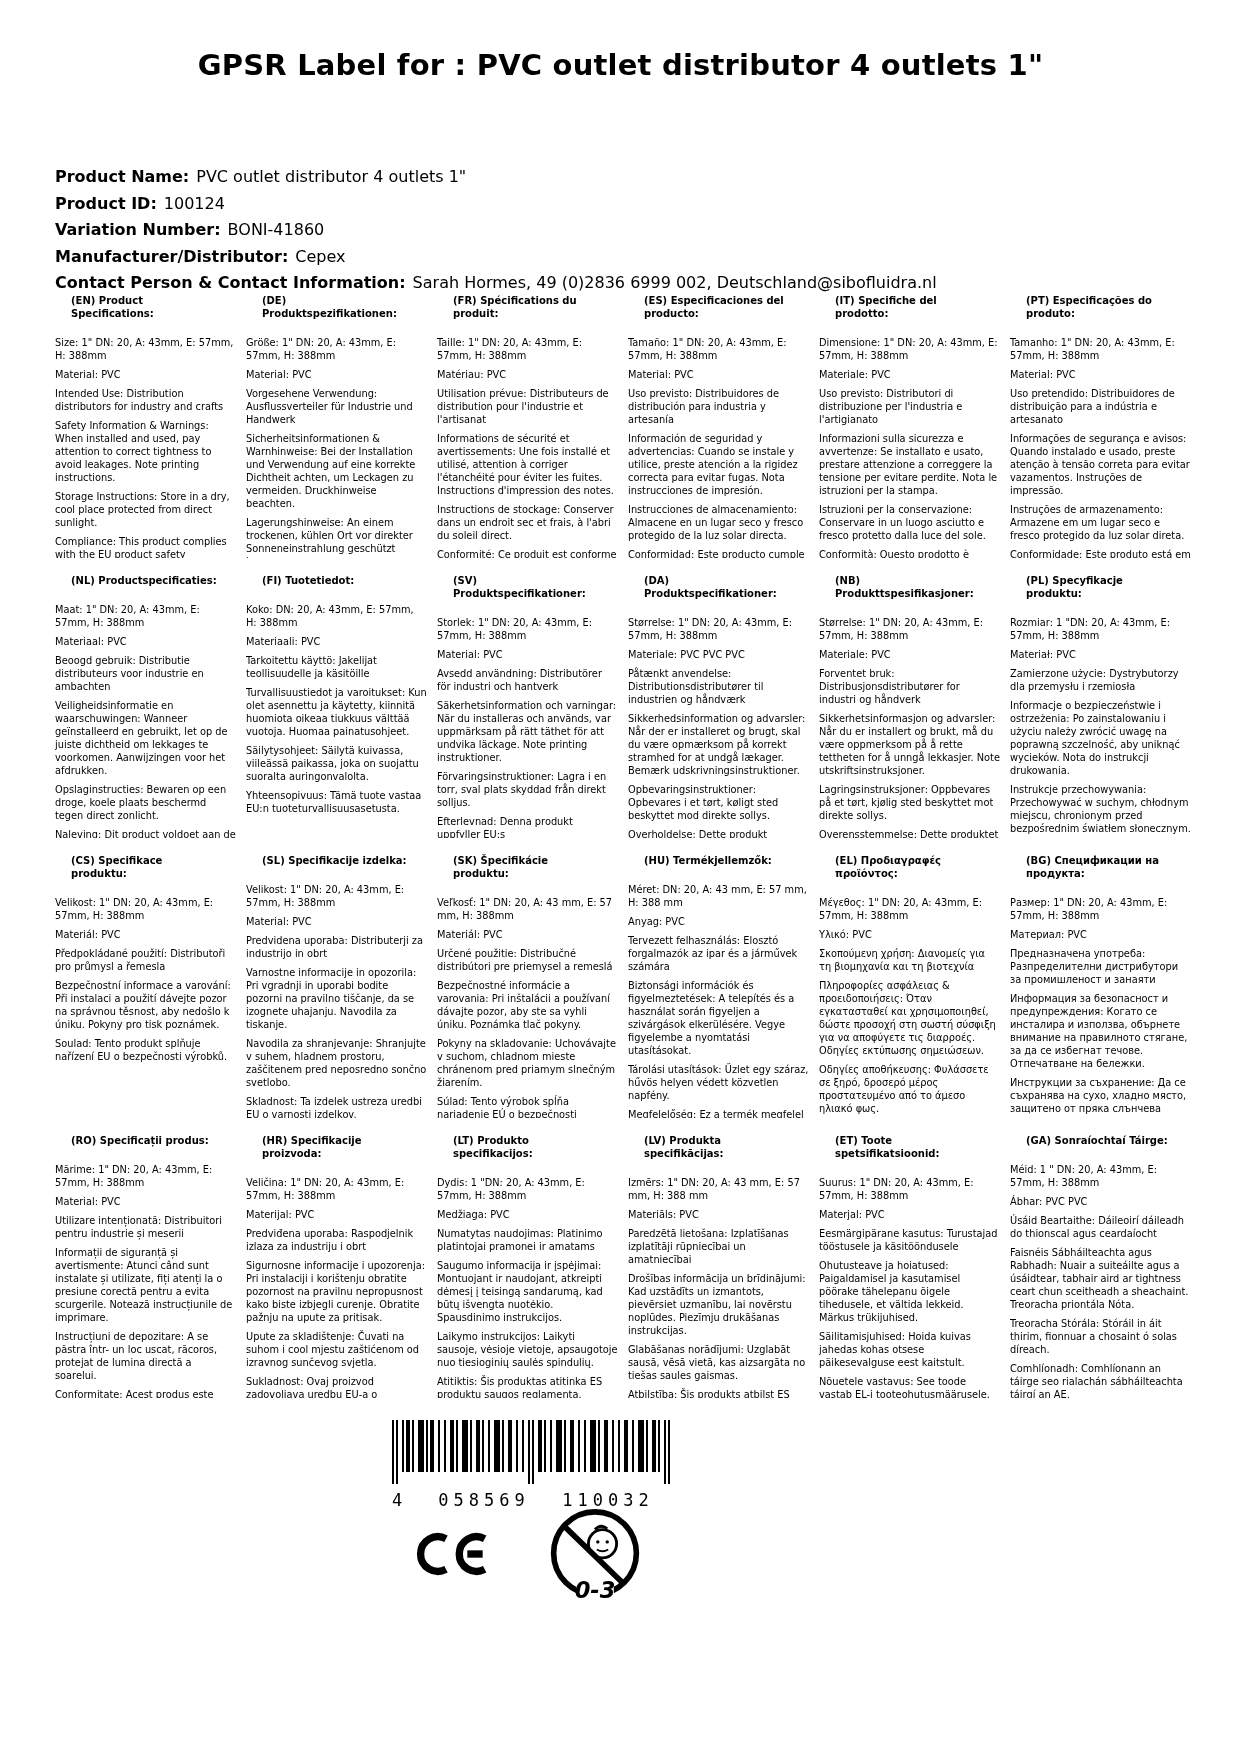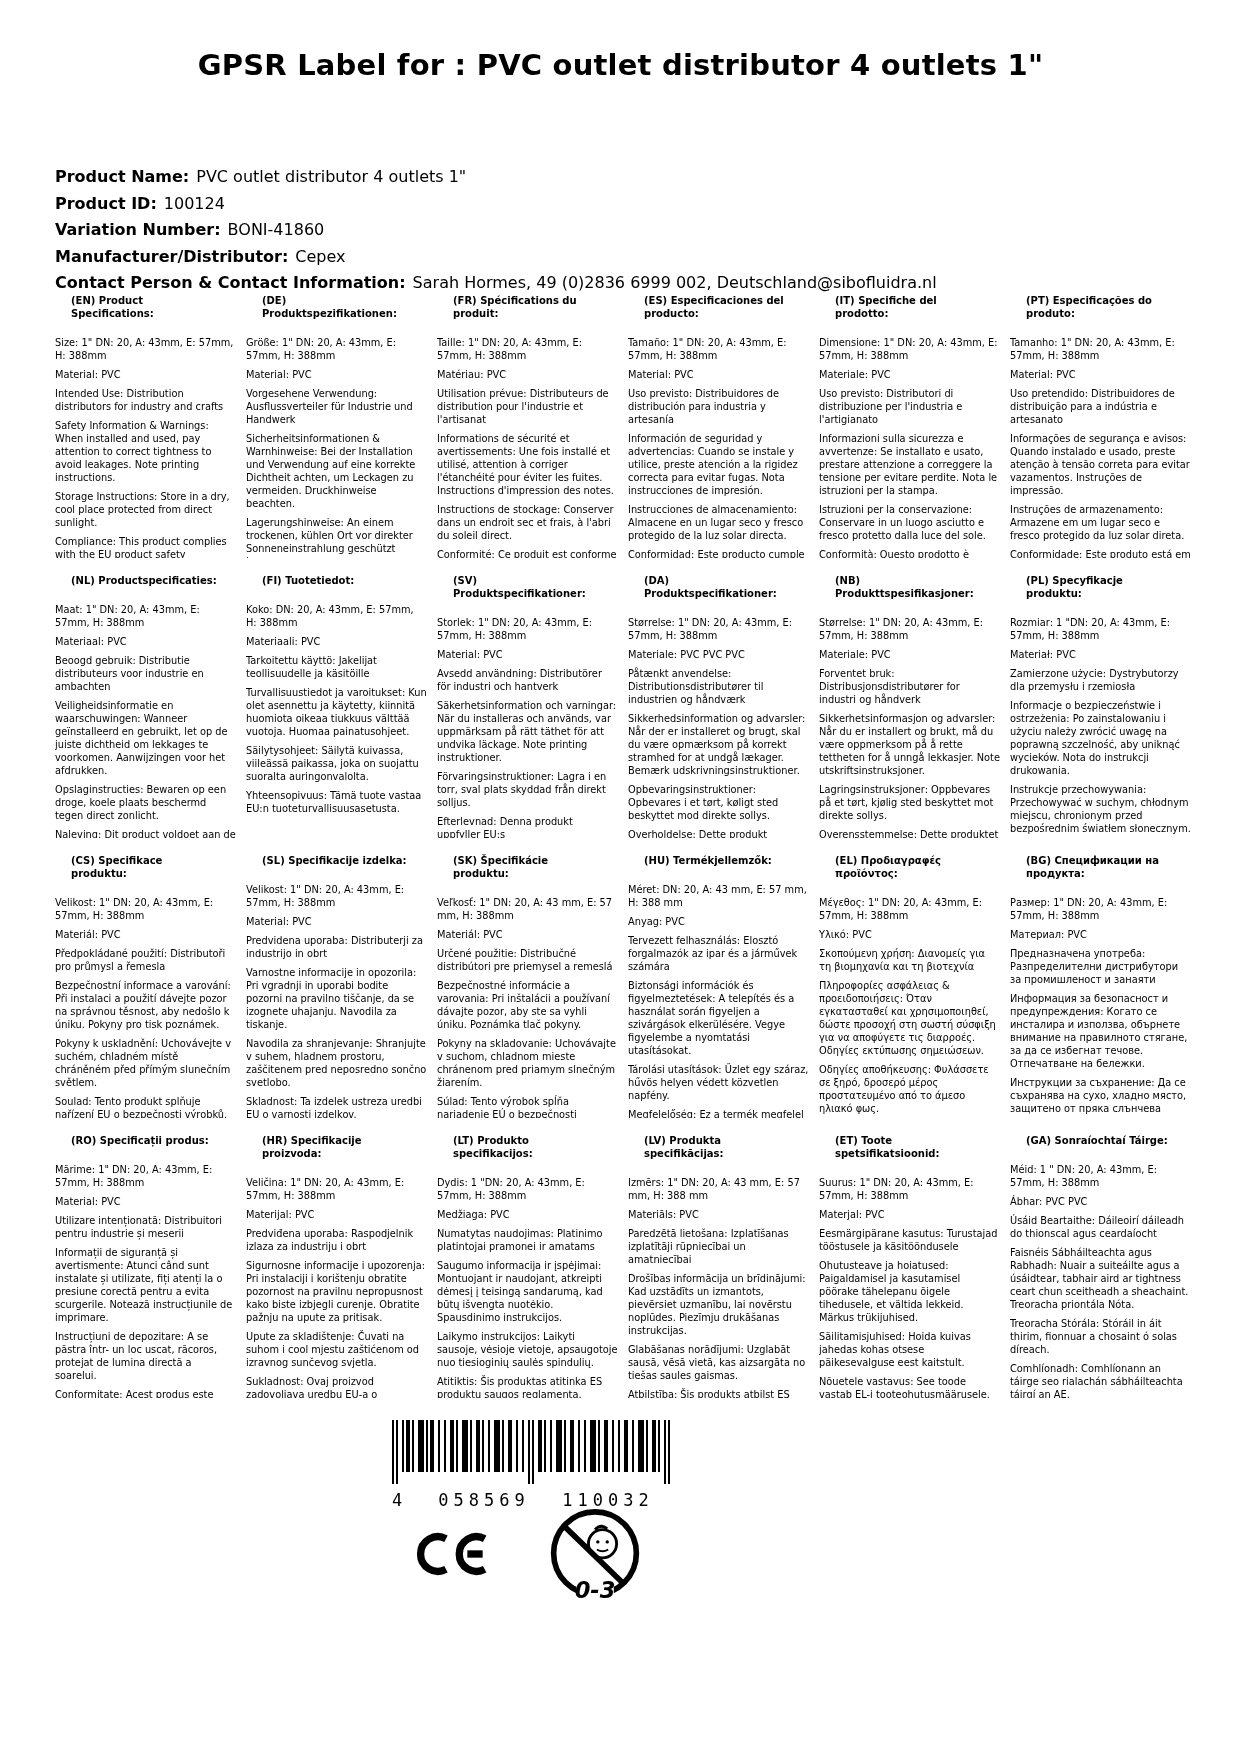--- a/index.html
+++ b/index.html
@@ -181,21 +181,20 @@
           <p>Zgodność: Ten produkt jest zgodny z rozporządzeniem UE w sprawie bezpieczeństwa produktów.</p>
         </div>
       </section>
     <section class="cell">
         <h3 class="bt">(CS) Specifikace produktu:</h3>
         <div class="paras">
           <p>Velikost: 1" DN: 20, A: 43mm, E: 57mm, H: 388mm</p>
           <p>Materiál: PVC</p>
           <p>Předpokládané použití: Distributoři pro průmysl a řemesla</p>
           <p>Bezpečnostní informace a varování: Při instalaci a použití dávejte pozor na správnou těsnost, aby nedošlo k úniku. Pokyny pro tisk poznámek.</p>
-          <p>Pokyny k uskladnění: Uchovávejte v suchém, chladném místě chráněném před přímým slunečním světlem.</p>
           <p>Soulad: Tento produkt splňuje nařízení EU o bezpečnosti výrobků.</p>
         </div>
       </section>
     <section class="cell">
         <h3 class="bt">(SL) Specifikacije izdelka:</h3>
         <div class="paras">
           <p>Velikost: 1" DN: 20, A: 43mm, E: 57mm, H: 388mm</p>
           <p>Material: PVC</p>
           <p>Predvidena uporaba: Distributerji za industrijo in obrt</p>
           <p>Varnostne informacije in opozorila: Pri vgradnji in uporabi bodite pozorni na pravilno tiščanje, da se izognete uhajanju. Navodila za tiskanje.</p>

